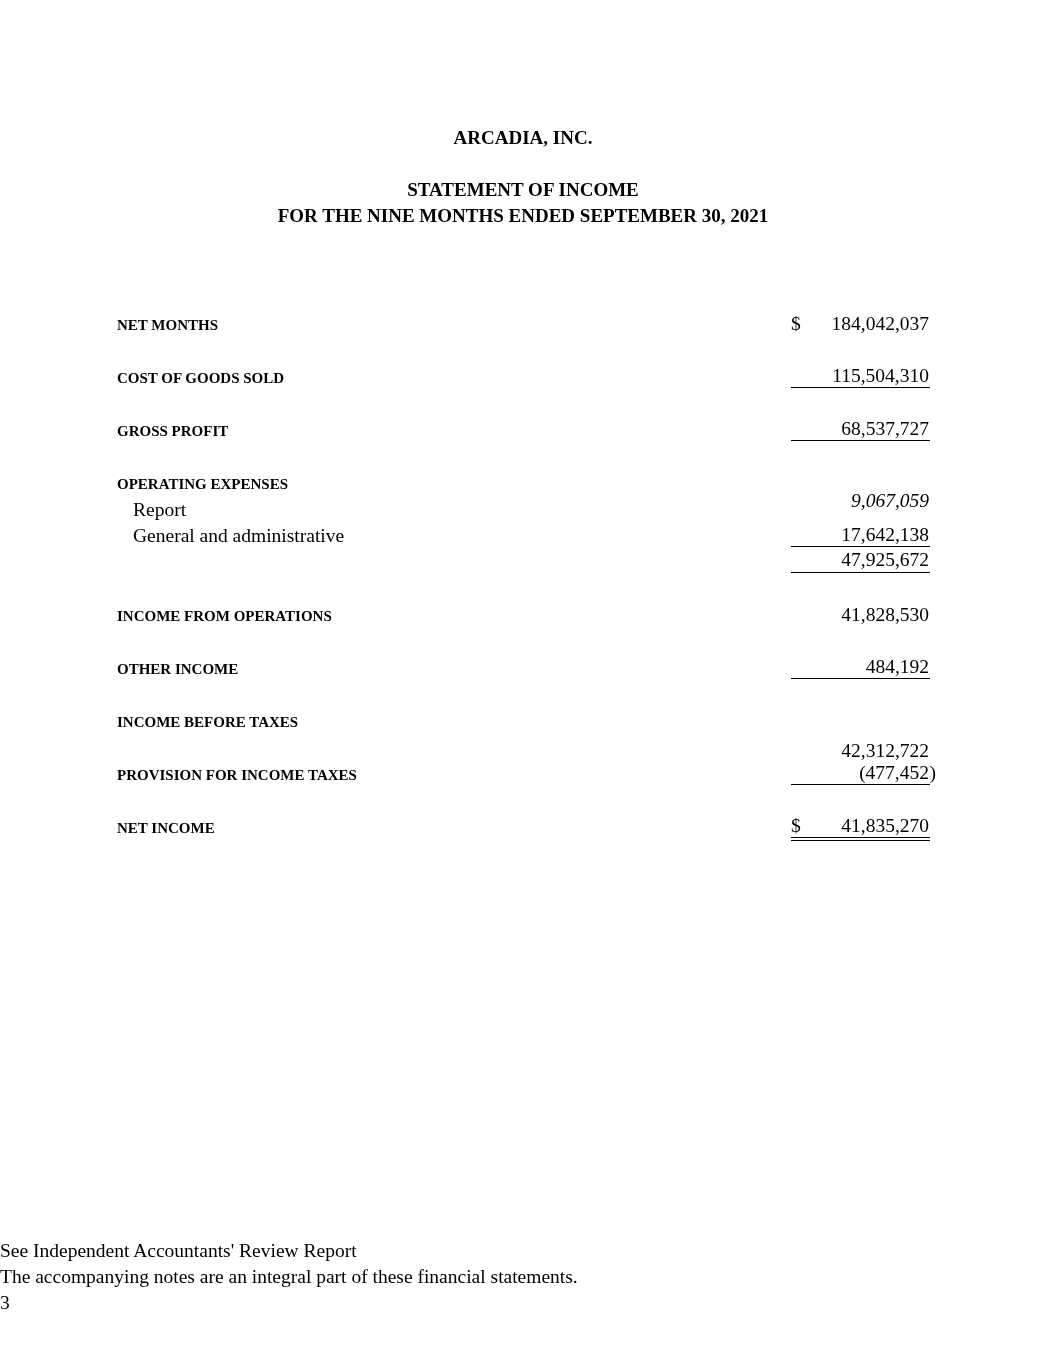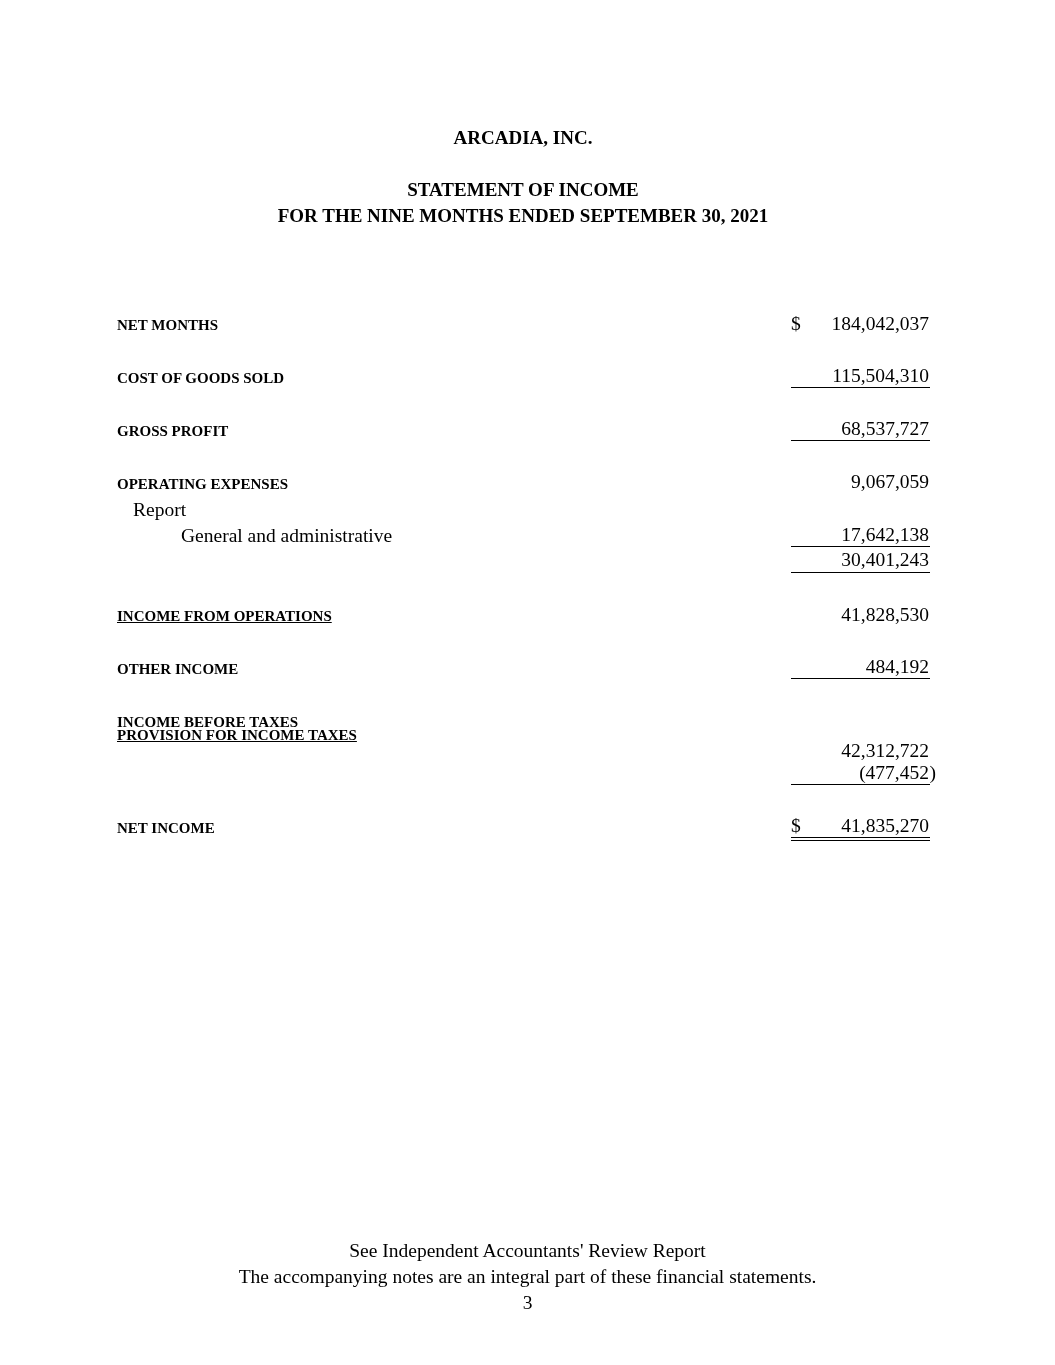--- a/index.html
+++ b/index.html
@@ -21,21 +21,21 @@
     }
     .amt {
       position: absolute; left: 791px; width: 138px; font-size: 19.5px;
       line-height: 22px; text-align: right; white-space: nowrap;
     }
     .amt .cur { position: absolute; left: 0; }
     .amt .paren-close { position: absolute; right: -7px; }
     .ul { position: absolute; left: 791px; width: 139px; height: 0; border-top: 1px solid #000; }
     .dul { position: absolute; left: 791px; width: 139px; height: 2px; border-top: 1px solid #000; border-bottom: 1px solid #000; }
     .foot {
-      position: absolute; left: 0; width: 1055px; text-align: center;
+      position: absolute; left: 0; width: 1055px; text-align: left;
       font-size: 19.5px; line-height: 22px;
     }
   </style>
 </head>
 <body>
 
 <div>
   <div class="hdr" style="top:127px;">ARCADIA, INC.</div>
   <div class="hdr" style="top:179px;">STATEMENT OF INCOME</div>
   <div class="hdr" style="top:205px;">FOR THE NINE MONTHS ENDED SEPTEMBER 30, 2021</div>
@@ -60,49 +60,49 @@
   <div>
     <div class="label" style="top:422px;">GROSS PROFIT</div>
     <div class="amt" style="top:418px;">68,537,727</div>
     <div class="ul" style="top:440px;"></div>
   </div>
 
   <div>
     <div class="label" style="top:475px;">OPERATING EXPENSES</div>
     <div>
       <div class="sublabel" style="top:499px;">Report</div>
-      <div class="amt" style="top:471px;">9,067,059</div>
+      <div class="amt" style="top:490px;font-style:italic;">9,067,059</div>
     </div>
     <div>
-      <div class="sublabel" style="top:525px;margin-left:48px;">General and administrative</div>
+      <div class="sublabel" style="top:525px;">General and administrative</div>
       <div class="amt" style="top:524px;">17,642,138</div>
       <div class="ul" style="top:546px;"></div>
     </div>
-    <div class="amt" style="top:549px;">30,401,243</div>
+    <div class="amt" style="top:549px;">47,925,672</div>
     <div class="ul" style="top:572px;"></div>
   </div>
 
   <div>
-    <div class="label" style="top:607px;text-decoration:underline;">INCOME FROM OPERATIONS</div>
+    <div class="label" style="top:607px;">INCOME FROM OPERATIONS</div>
     <div class="amt" style="top:604px;text-align:right;">41,828,530</div>
   </div>
 
   <div>
     <div class="label" style="top:660px;">OTHER INCOME</div>
     <div class="amt" style="top:656px;">484,192</div>
     <div class="ul" style="top:678px;"></div>
   </div>
 
   <div>
     <div class="label" style="top:713px;text-align:center;">INCOME BEFORE TAXES</div>
     <div class="amt" style="top:740px;">42,312,722</div>
   </div>
 
   <div>
-    <div class="label" style="top:726px;text-decoration:underline;">PROVISION FOR INCOME TAXES</div>
+    <div class="label" style="top:766px;">PROVISION FOR INCOME TAXES</div>
     <div class="amt" style="top:762px;">
       <span>(477,452</span><span class="paren-close">)</span>
     </div>
     <div class="ul" style="top:784px;"></div>
   </div>
 
   <div>
     <div class="label" style="top:819px;">NET INCOME</div>
     <div class="amt" style="top:815px;">
       <span class="cur">$</span>

